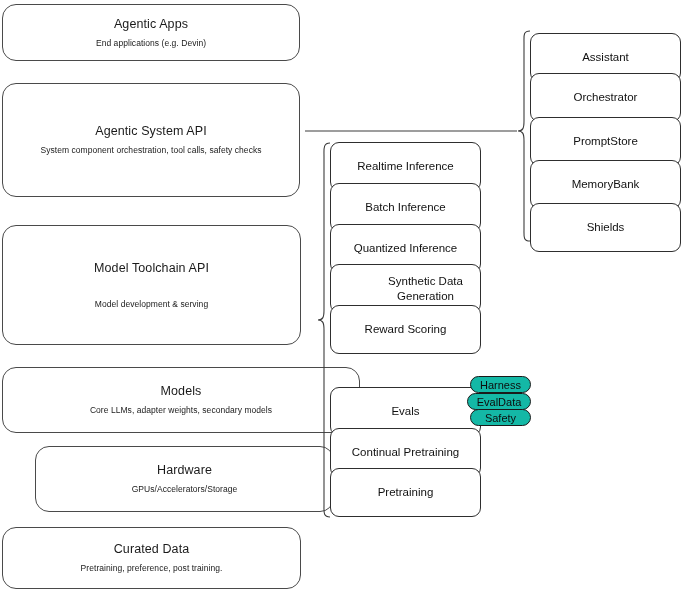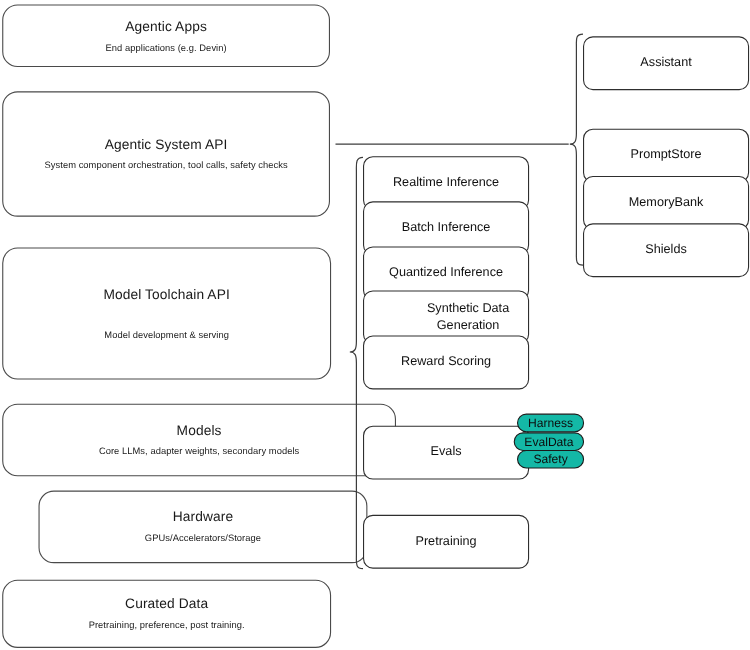--- a/index.html
+++ b/index.html
@@ -150,24 +150,26 @@
     <div class="title">Curated Data</div>
     <div class="subtitle">Pretraining, preference, post training.</div>
   </div>
 
   <div class="node chip" style="left:330px; top:142px;">Realtime Inference</div>
   <div class="node chip" style="left:330px; top:183px;">Batch Inference</div>
   <div class="node chip" style="left:330px; top:224px;">Quantized Inference</div>
   <div class="node chip" style="left:330px; top:264px;padding-left:40px;">Synthetic Data Generation</div>
   <div class="node chip" style="left:330px; top:305px;">Reward Scoring</div>
   <div class="node chip" style="left:330px; top:387px;">Evals</div>
+  <div class="node chip" style="left:330px; top:428px;">Continual Pretraining</div>
   <div class="node chip" style="left:330px; top:468px;">Pretraining</div>
 
   <div class="tag" style="left:470px; top:376px; width:61px;">Harness</div>
   <div class="tag" style="left:467px; top:393px; width:64px;">EvalData</div>
   <div class="tag" style="left:470px; top:409px; width:61px;">Safety</div>
 
   <div class="node chip" style="left:530px; top:33px;">Assistant</div>
+  <div class="node chip" style="left:530px; top:73px;">Orchestrator</div>
   <div class="node chip" style="left:530px; top:117px;">PromptStore</div>
   <div class="node chip" style="left:530px; top:160px;">MemoryBank</div>
   <div class="node chip" style="left:530px; top:203px;">Shields</div>
 
 </div>
 
 </body></html>

